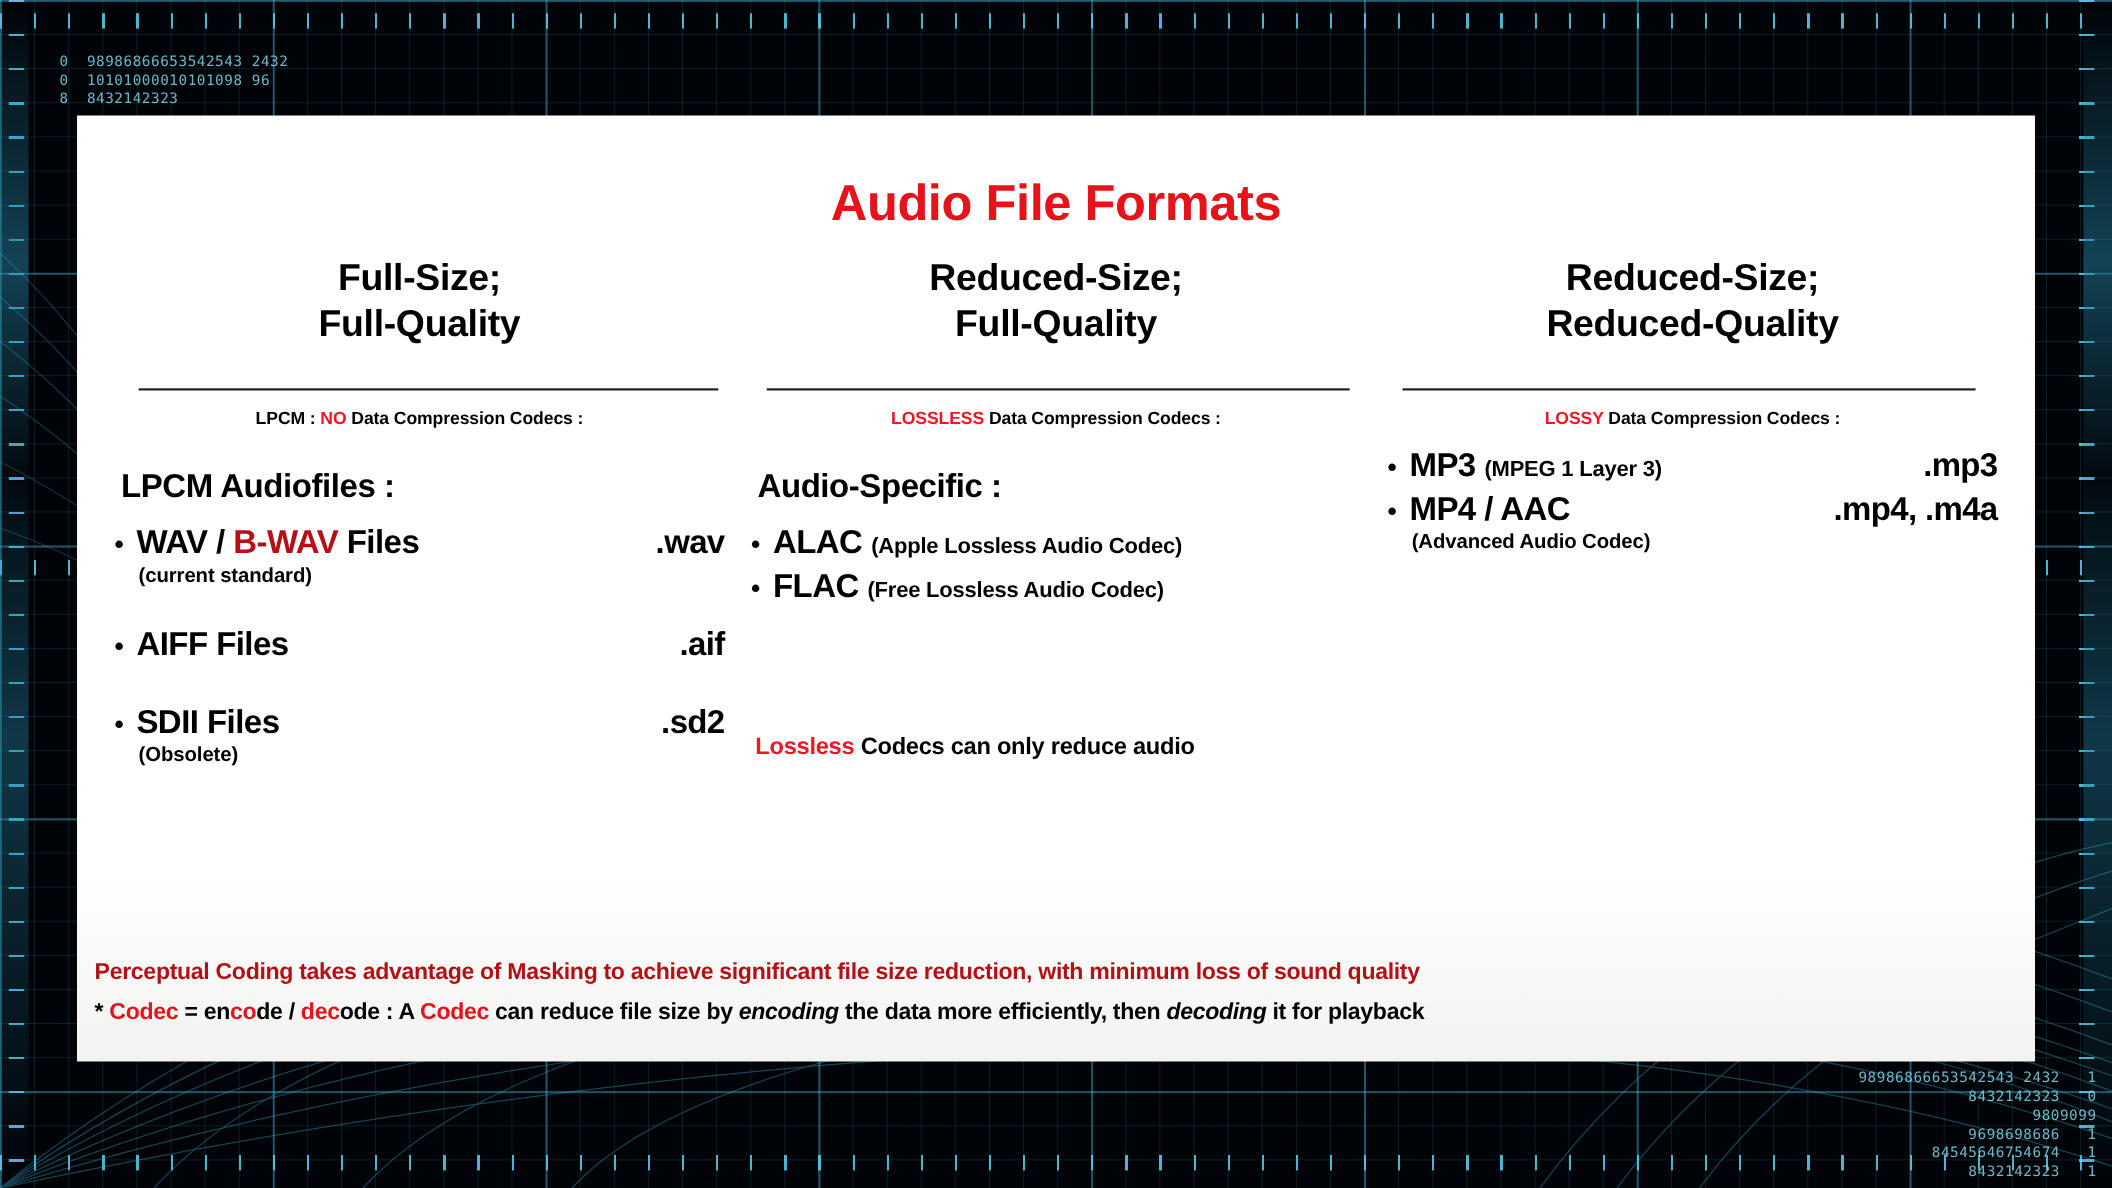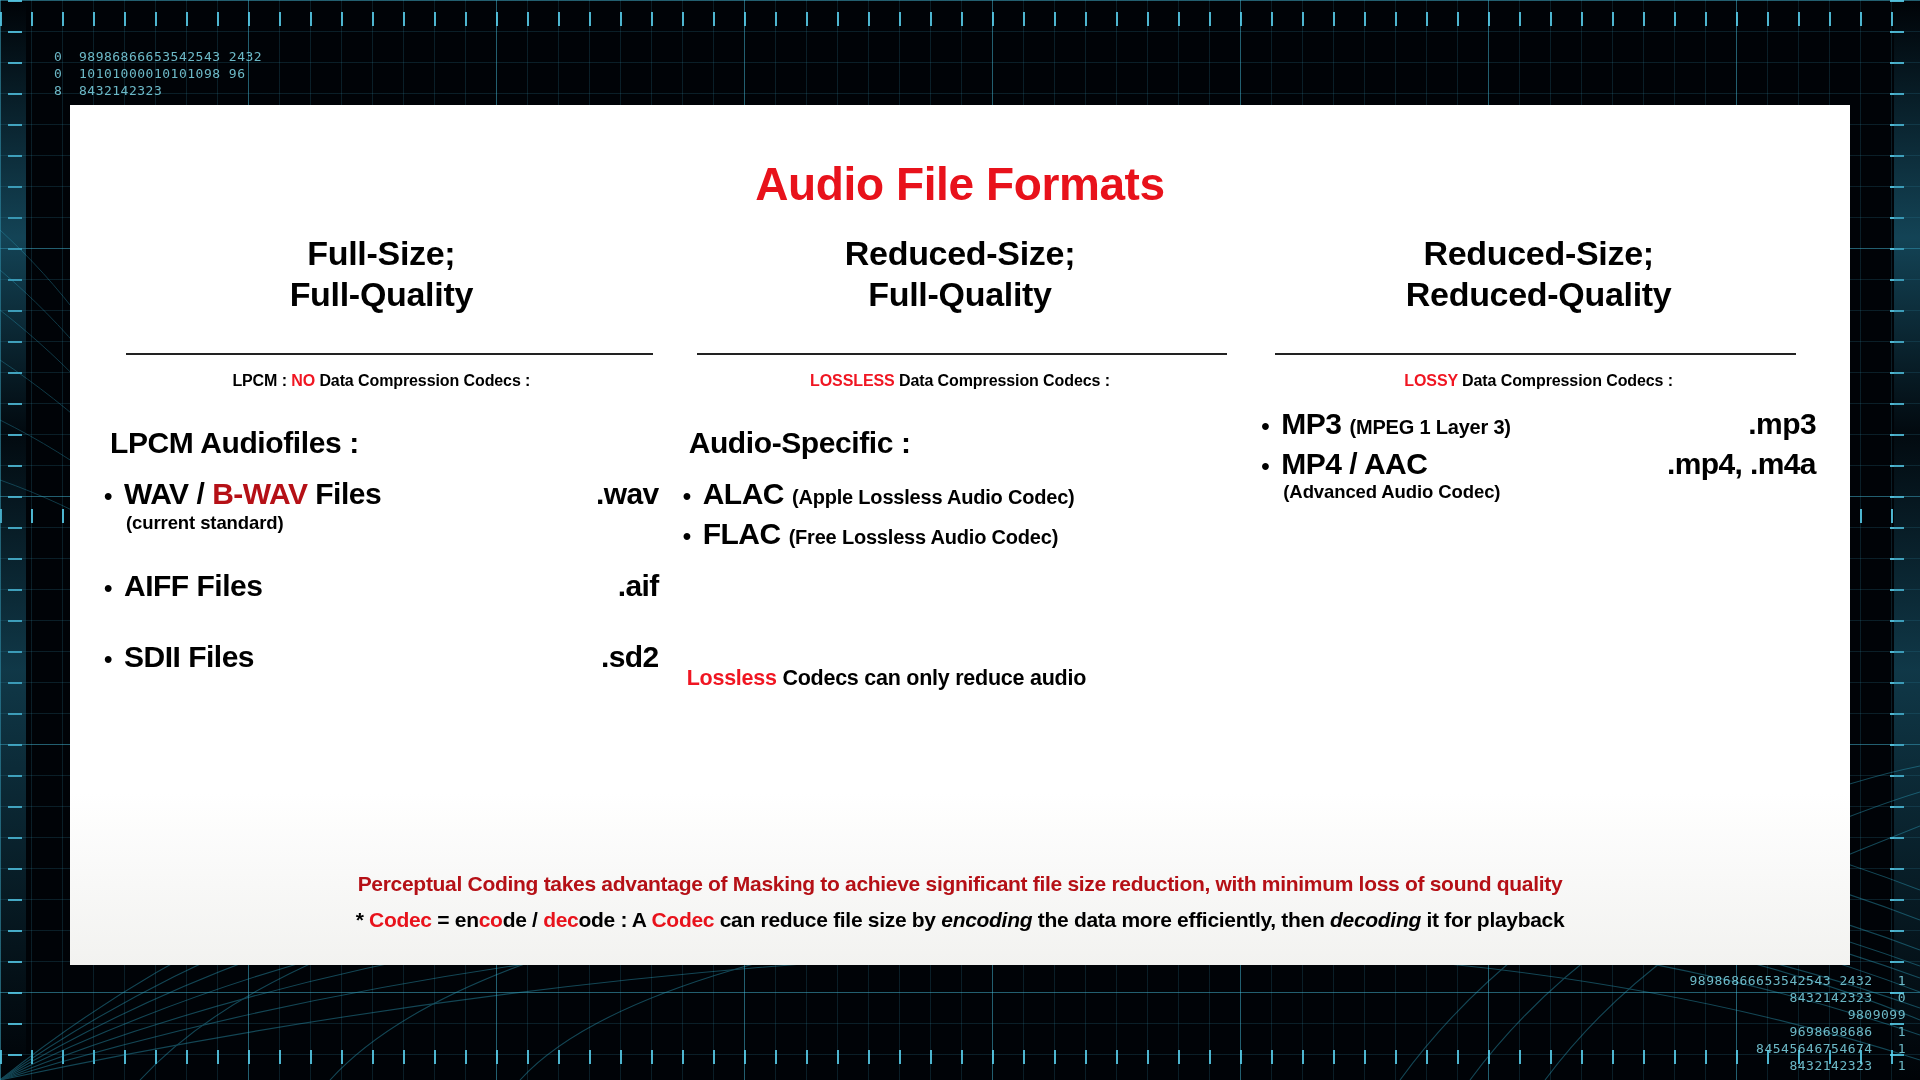--- a/index.html
+++ b/index.html
@@ -188,23 +188,22 @@
     line-height: 1.28;
     letter-spacing: -0.25px;
     margin-left: 4px;
   }
   .bottom-note .hl { color: #f01622; }
   .bottom-note i { font-style: italic; }
 
   
   #footer {
     position: absolute;
-    left: 0; right: 0;
+    left: 16px; right: 0;
     bottom: 26px;
-    text-align: center;
   }
   .foot-line {
     font-size: 21px;
     font-weight: bold;
     letter-spacing: -0.3px;
     line-height: 1.75;
   }
   .foot-line.red { color: #b51016; }
   .foot-line .hl { color: #e8121b; }
   .foot-line i { font-style: italic; }
@@ -299,20 +298,21 @@
             <span class="item-ext">.aif</span>
           </div>
         </li>
         <li class="spacer-lg"></li>
         <li>
           <div class="item-row">
             <span class="bullet">•</span>
             <span class="item-name">SDII Files</span>
             <span class="item-ext">.sd2</span>
           </div>
+          <div class="sub-note">(Obsolete)</div>
         </li>
       </ul>
     </div>
 
     <div class="col">
       <div class="col-head">
         <div>Reduced-Size;</div>
         <div>Full-Quality</div>
       </div>
       <div class="rule"></div>

